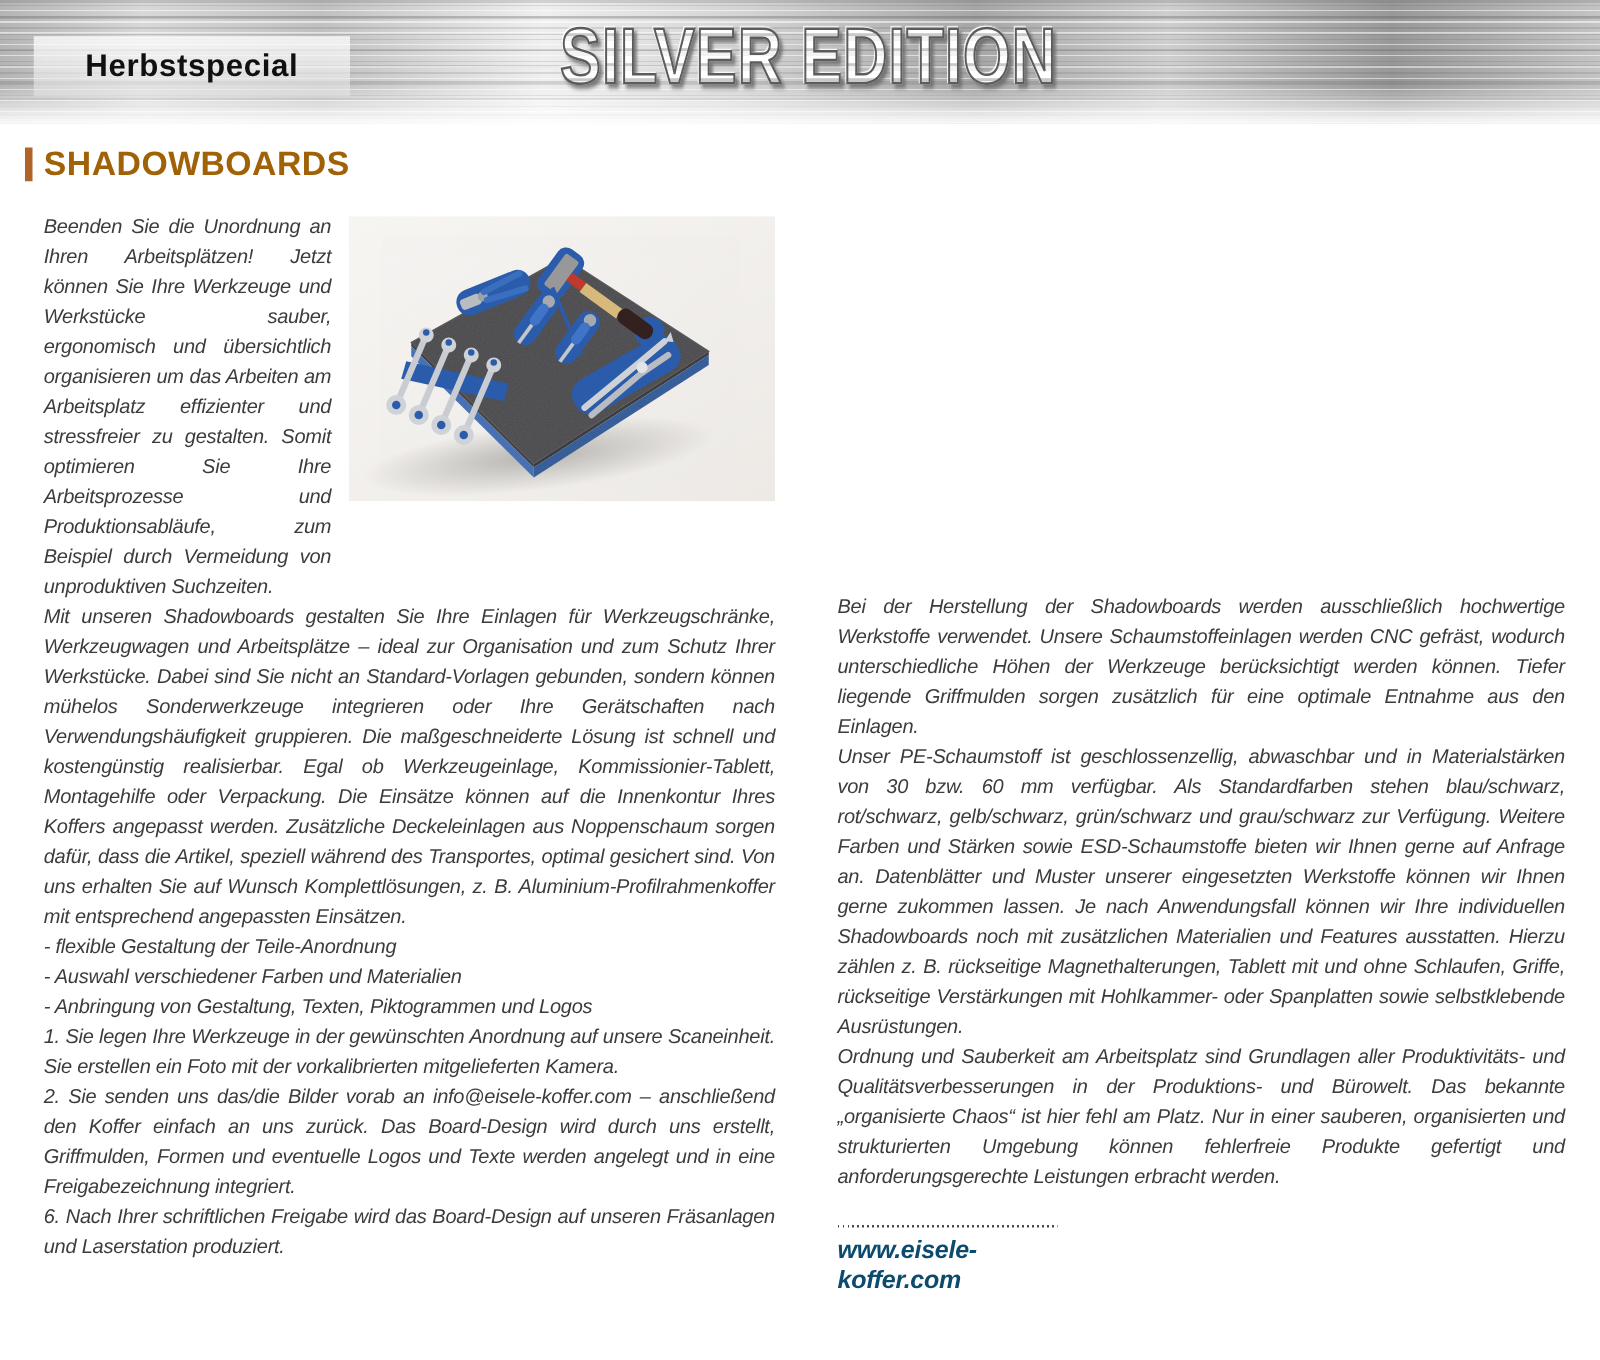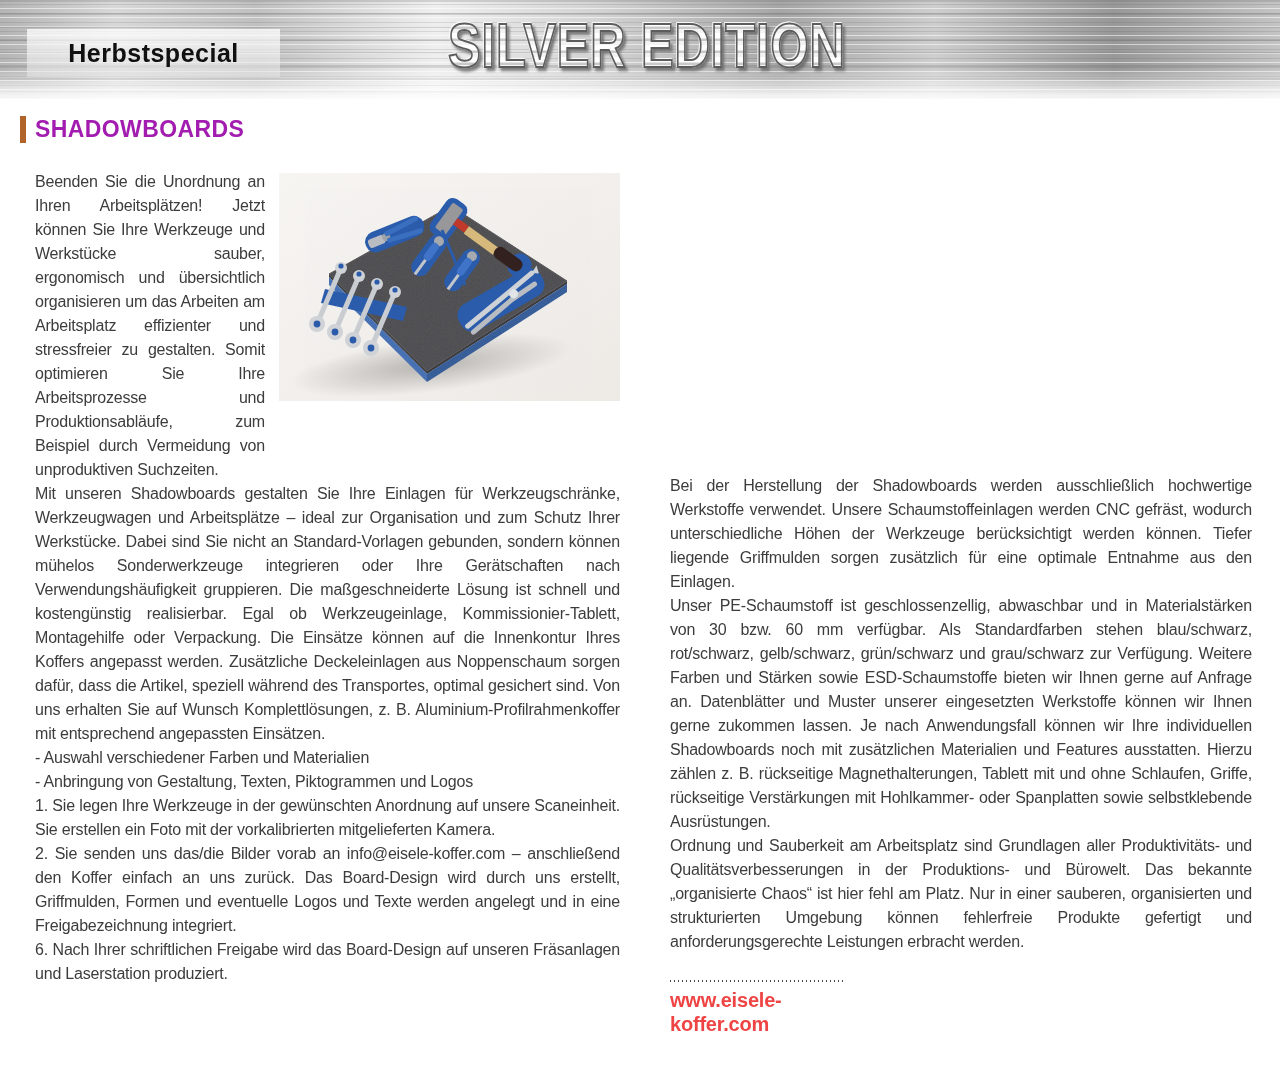--- a/index.html
+++ b/index.html
@@ -31,36 +31,36 @@
     transform:scaleX(.78); transform-origin:left top;
     background:repeating-linear-gradient(180deg,#ffffff 0 5px,#c9c9c9 6px 8px,#f3f3f3 8px 12px);
     -webkit-background-clip:text; background-clip:text; -webkit-text-fill-color:transparent;
     -webkit-text-stroke:2px #5c5c5c;
     filter:drop-shadow(3px 3px 1.5px rgba(60,60,60,.65)) drop-shadow(-1px -1px 0 rgba(255,255,255,.9));
   }
 
   
   .section-head{ position:absolute; left:20px; top:116px; display:flex; align-items:center; }
   .accent-bar{ width:6px; height:27px; background:#b0642a; margin-right:9px; }
-  .section-title{ font-size:23px; font-weight:700; color:#a21caf; letter-spacing:.4px; }
+  .section-title{ font-size:27px; font-weight:700; color:#a16207; letter-spacing:.4px; }
 
   
   .body-text{ font-size:16px; line-height:24px; letter-spacing:-.2px; color:#3c3c3c;
-    text-align:justify; hyphens:auto; -webkit-hyphens:auto; }
+    text-align:justify; hyphens:auto;font-style:italic; -webkit-hyphens:auto; }
   .col-left{ position:absolute; left:35px; top:170px; width:585px; }
   .col-right{ position:absolute; left:670px; top:474px; width:582px; }
   .col-left p, .col-right p { margin:0; }
 
   .product-photo{ float:right; width:341px; height:228px; margin:3px 0 44px 14px; }
 
   
   .weblink-block{ margin-top:26px; width:210px; }
   .dotted-sep{ width:176px; height:2px; margin-bottom:6px;
     background:repeating-linear-gradient(90deg,#4a4a4a 0 1.5px, transparent 1.5px 4px); }
-  .website-link{ font-size:20px; font-weight:700; color:#ef4444; letter-spacing:-.2px;
+  .website-link{ font-size:20px; font-weight:700; color:#0c4a6e; letter-spacing:-.2px;
     text-decoration:none; display:inline-block; }
 </style>
 </head>
 <body>
 
 <div class="page">
 
   <header class="header-band">
     <div class="promo-badge">Herbstspecial</div>
     <div class="edition-title">SILVER EDITION</div>
@@ -166,20 +166,21 @@
           <path d="M40,-8 L12,-3 L-42,6" stroke="#ced1d5" stroke-width="5" fill="none" stroke-linecap="round"></path>
           <path d="M37,3 L10,5 L-40,14" stroke="#b9bdc2" stroke-width="5" fill="none" stroke-linecap="round"></path>
           <circle cx="14" cy="1" r="4.5" fill="#e2e5e8"></circle>
           <path d="M40,-8 L48,-12 L46,-4 Z" fill="#ced1d5"></path>
         </g>
       </svg>
     </figure>
 
     <p>Beenden Sie die Unordnung an Ihren Arbeitsplätzen! Jetzt können Sie Ihre Werkzeuge und Werkstücke sauber, ergonomisch und übersichtlich organisieren um das Arbeiten am Arbeitsplatz effizienter und stressfreier zu gestalten. Somit optimieren Sie Ihre Arbeitsprozesse und Produktionsabläufe, zum Beispiel durch Vermeidung von unproduktiven Suchzeiten.</p>
     <p>Mit unseren Shadowboards gestalten Sie Ihre Einlagen für Werkzeugschränke, Werkzeugwagen und Arbeitsplätze – ideal zur Organisation und zum Schutz Ihrer Werkstücke. Dabei sind Sie nicht an Standard-Vorlagen gebunden, sondern können mühelos Sonderwerkzeuge integrieren oder Ihre Gerätschaften nach Verwendungshäufigkeit gruppieren. Die maßgeschneiderte Lösung ist schnell und kostengünstig realisierbar. Egal ob Werkzeugeinlage, Kommissionier-Tablett, Montagehilfe oder Verpackung. Die Einsätze können auf die Innenkontur Ihres Koffers angepasst werden. Zusätzliche Deckeleinlagen aus Noppenschaum sorgen dafür, dass die Artikel, speziell während des Transportes, optimal gesichert sind. Von uns erhalten Sie auf Wunsch Komplettlösungen, z. B. Aluminium-Profilrahmenkoffer mit entsprechend angepassten Einsätzen.</p>
+    <p>- flexible Gestaltung der Teile-Anordnung</p>
     <p>- Auswahl verschiedener Farben und Materialien</p>
     <p>- Anbringung von Gestaltung, Texten, Piktogrammen und Logos</p>
     <p>1. Sie legen Ihre Werkzeuge in der gewünschten Anordnung auf unsere Scaneinheit. Sie erstellen ein Foto mit der vorkalibrierten mitgelieferten Kamera.</p>
     <p>2. Sie senden uns das/die Bilder vorab an info@eisele-koffer.com – anschließend den Koffer einfach an uns zurück. Das Board-Design wird durch uns erstellt, Griffmulden, Formen und eventuelle Logos und Texte werden angelegt und in eine Freigabezeichnung integriert.</p>
     <p>6. Nach Ihrer schriftlichen Freigabe wird das Board-Design auf unseren Fräsanlagen und Laserstation produziert.</p>
   </div>
 
   <div class="col-right body-text">
     <p>Bei der Herstellung der Shadowboards werden ausschließlich hochwertige Werkstoffe verwendet. Unsere Schaumstoffeinlagen werden CNC gefräst, wodurch unterschiedliche Höhen der Werkzeuge berücksichtigt werden können. Tiefer liegende Griffmulden sorgen zusätzlich für eine optimale Entnahme aus den Einlagen.</p>
     <p>Unser PE-Schaumstoff ist geschlossenzellig, abwaschbar und in Materialstärken von 30 bzw. 60 mm verfügbar. Als Standardfarben stehen blau/schwarz, rot/schwarz, gelb/schwarz, grün/schwarz und grau/schwarz zur Verfügung. Weitere Farben und Stärken sowie ESD-Schaumstoffe bieten wir Ihnen gerne auf Anfrage an. Datenblätter und Muster unserer eingesetzten Werkstoffe können wir Ihnen gerne zukommen lassen. Je nach Anwendungsfall können wir Ihre individuellen Shadowboards noch mit zusätzlichen Materialien und Features ausstatten. Hierzu zählen z. B. rückseitige Magnethalterungen, Tablett mit und ohne Schlaufen, Griffe, rückseitige Verstärkungen mit Hohlkammer- oder Spanplatten sowie selbstklebende Ausrüstungen.</p>

